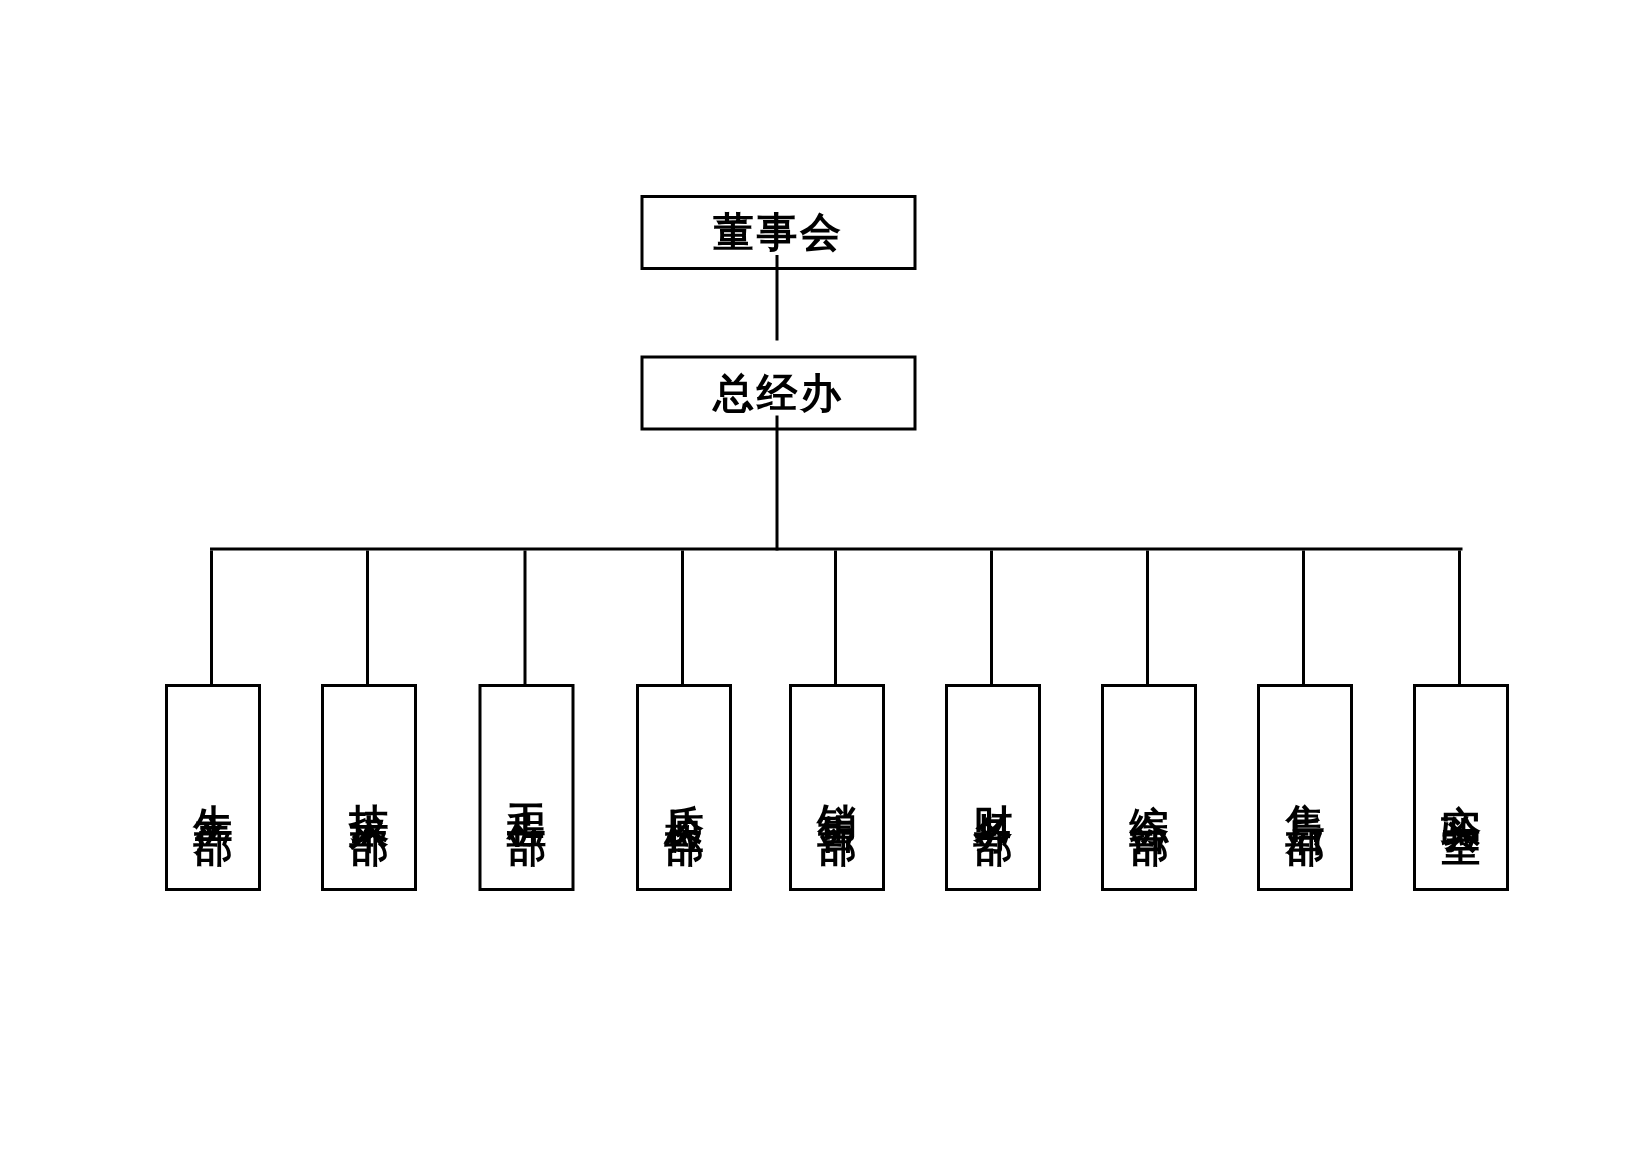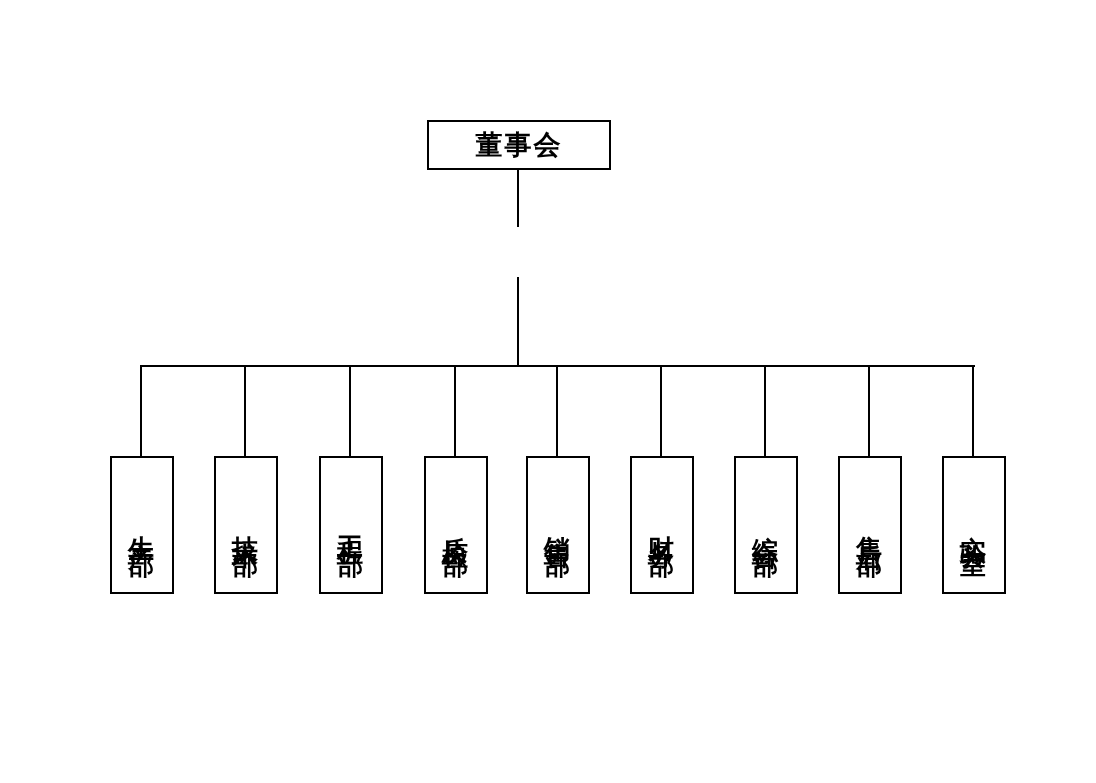--- a/index.html
+++ b/index.html
@@ -25,20 +25,21 @@
     align-items: center;
     justify-content: center;
     font-weight: 600;
   }
   .node.top {
     left: 427px;
     width: 184px;
     height: 50px;
     font-size: 27px;
     letter-spacing: 2px;
+    margin-top: 10px;
   }
   #node-board { top: 120px; }
   #node-gmo   { top: 227px; }
   .node.dept {
     top: 456px;
     width: 64px;
     height: 138px;
     font-size: 26px;
     writing-mode: vertical-rl;
     text-orientation: upright;
@@ -61,20 +62,21 @@
 </style>
 </head>
 <body>
 
 <div id="canvas">
 
   <div class="node top" id="node-board">董事会</div>
 
   <div class="vline" id="stem-1"></div>
 
+  <div class="node top" id="node-gmo">总经办</div>
 
   <div class="vline" id="stem-2"></div>
 
   <div class="hline" id="bus"></div>
 
   <div class="vline drop" style="left:140px"></div>
   <div class="vline drop" style="left:244px"></div>
   <div class="vline drop" style="left:349px"></div>
   <div class="vline drop" style="left:454px"></div>
   <div class="vline drop" style="left:556px"></div>

